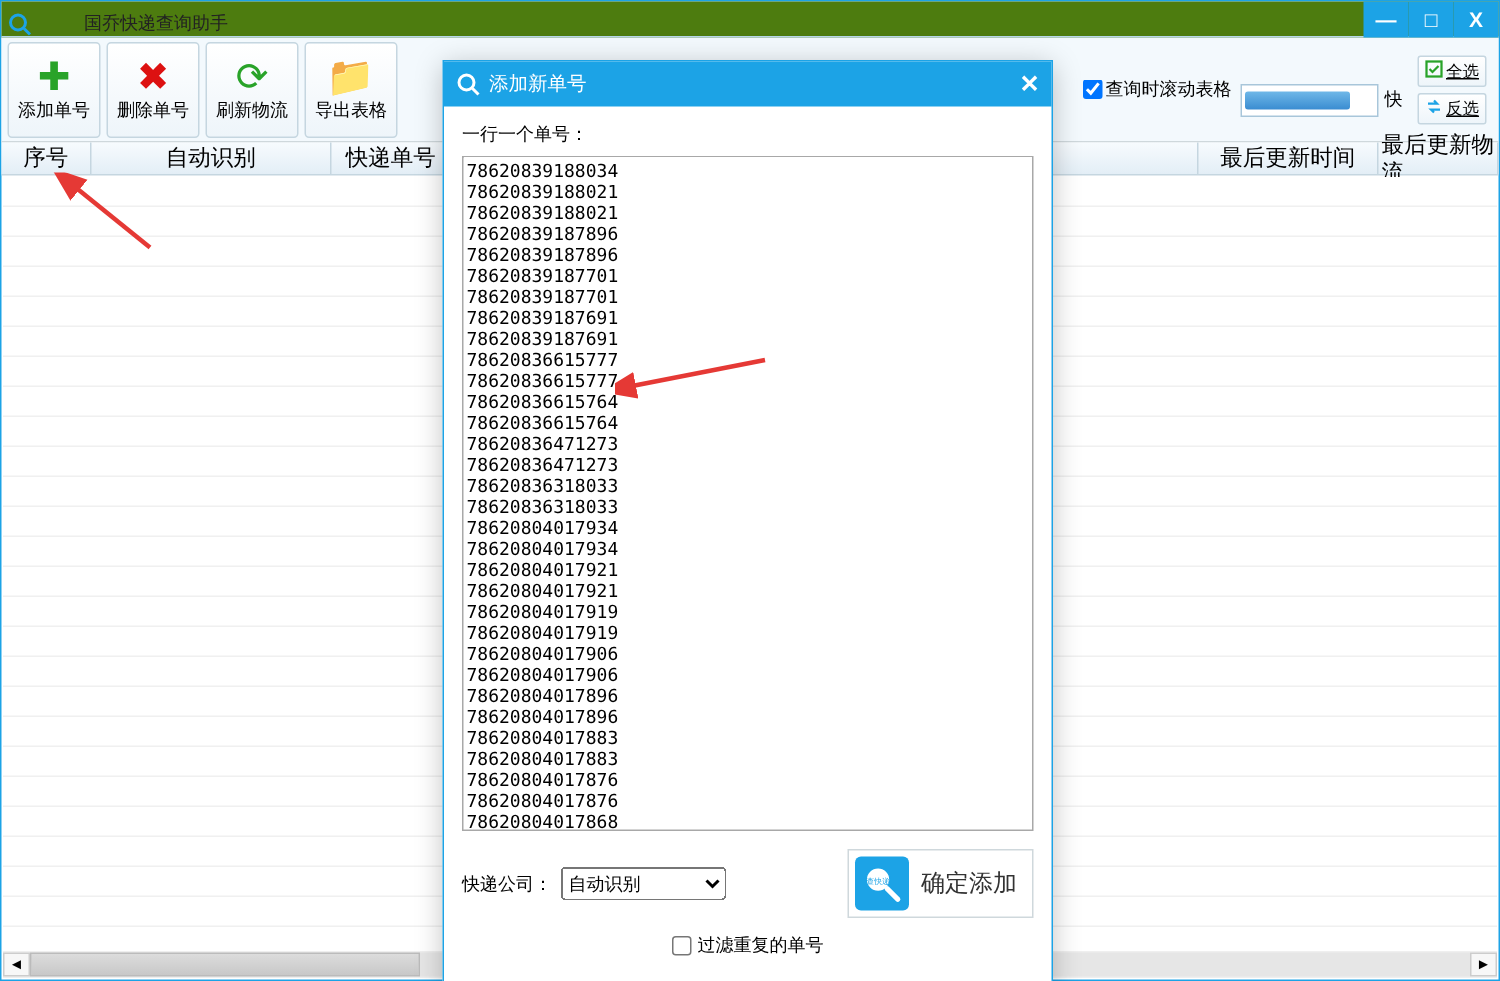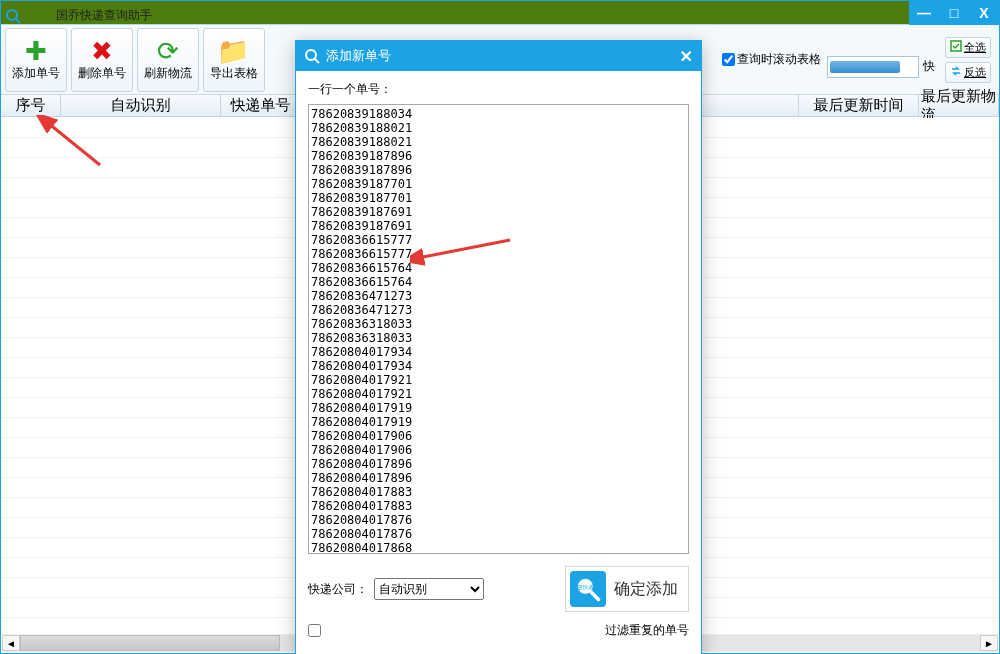--- a/index.html
+++ b/index.html
@@ -55,21 +55,21 @@
   .dialog { position:absolute; left:295px; top:24px; width:407px; height:624px; background:#fff; border:1px solid #1ca3e6; box-shadow:0 4px 18px rgba(0,0,0,.25); z-index:10; display:flex; flex-direction:column;margin-top:16px; }
   .dlg-title { height:30px; background:#1ca3e6; color:#fff; font-size:13px; display:flex; align-items:center; padding:0 8px; }
   .dlg-title .app-icon { width:16px; height:16px; margin-right:6px; }
   .dlg-close { margin-left:auto; color:#fff; font-size:16px; cursor:pointer; font-weight:bold; }
   .dlg-body { flex:1; padding:10px 12px 12px 12px; display:flex; flex-direction:column; font-size:12px; }
   .dlg-label { margin-bottom:6px; }
   textarea.tracking { width:100%; height:450px; resize:none; font-family:"SimSun",monospace; font-size:12px; line-height:14px; border:1px solid #a8a8a8; padding:2px; overflow-y:scroll; white-space:pre; }
   .dlg-foot { margin-top:12px; display:flex; align-items:center; }
   .dlg-foot label { margin-right:6px; }
   select.company { font-size:12px; height:22px; width:110px; }
-  .dup-check { display:flex; align-items:center; font-size:12px; margin-top:10px; justify-content:space-between; }
+  .dup-check { display:flex; align-items:center; font-size:12px; margin-top:10px; justify-content:center; }
   .dup-check input { margin-right:4px; }
   .confirm-area { margin-left:auto; display:flex; align-items:center; border:1px solid #cfd8dc; padding:4px 10px 4px 4px; cursor:pointer; }
   .confirm-area .logo { width:36px; height:36px; background:#1ca3e6; border-radius:4px; display:flex; align-items:center; justify-content:center; margin-right:8px; color:#fff; font-size:10px; position:relative; }
   .confirm-area .logo svg { width:28px; height:28px; }
   .confirm-label { font-size:16px; color:#333; }
 
   
   .arrow-ann { position:absolute; pointer-events:none; z-index:20; }
 
   .app-icon svg { width:16px; height:16px; }

